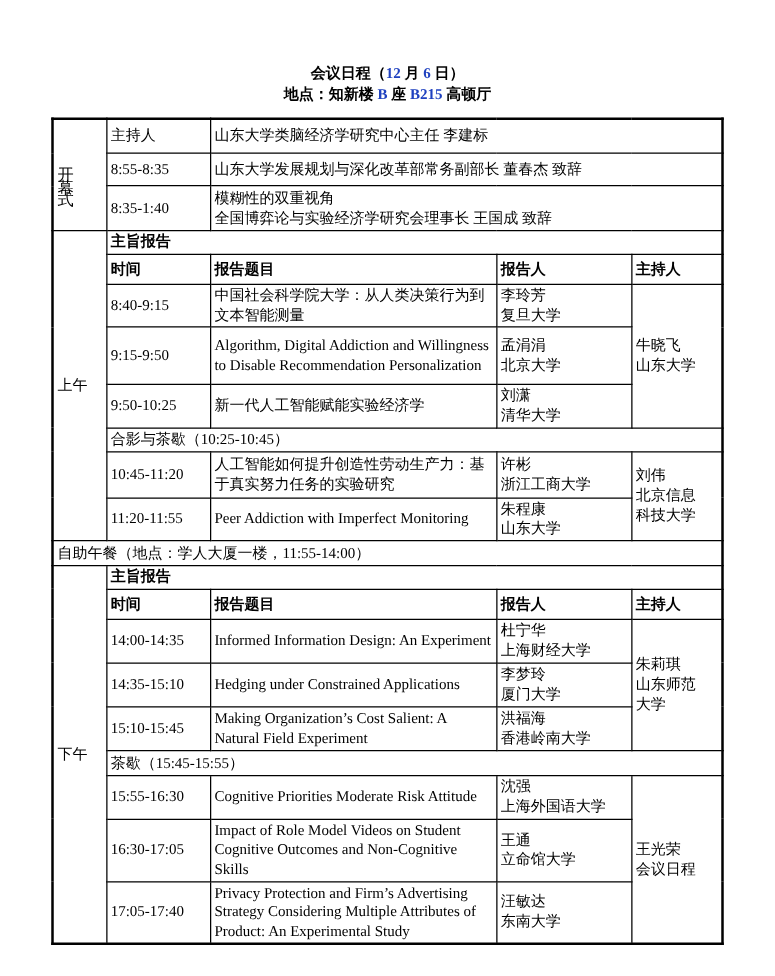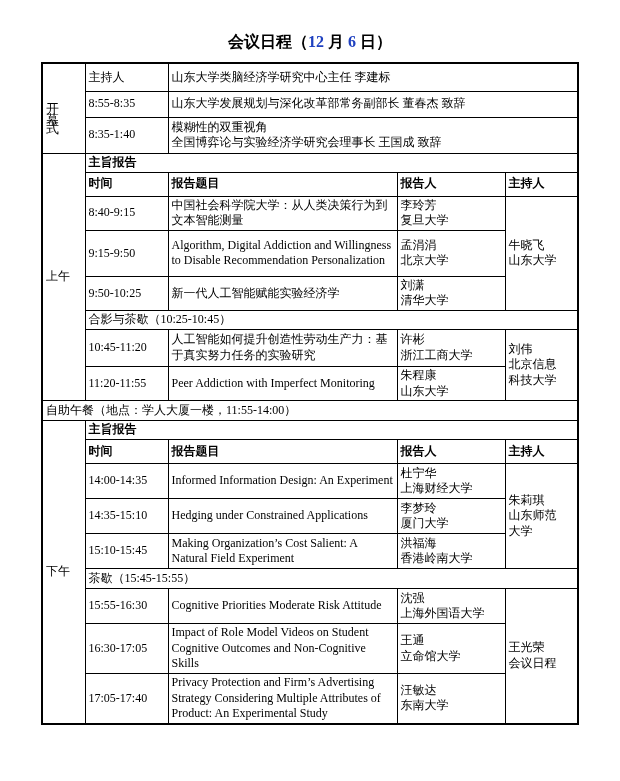--- a/index.html
+++ b/index.html
@@ -10,24 +10,24 @@
     height: 781px;
     font-family: "Liberation Serif", "DejaVu Serif", serif;
     color: #000000;
   }
   .page {
     width: 620px;
     height: 781px;
     overflow: hidden;
   }
   .doc-title {
-    margin-top: 30px;
+    margin-top: 50px;
     text-align: center;
     font-weight: bold;
-    font-size: 16px;
+    font-size: 12px;
     line-height: 1.45;
   }
   .doc-title .line { display: block; }
   table.schedule {
     border-collapse: collapse;
     table-layout: fixed;
     width: 536px;
     margin: 9px auto 0 auto;
     border: 2px solid #000;
   }
@@ -54,20 +54,21 @@
   .pre-line { white-space: pre-line; }
   .speaker-cell span { display: block; }
 </style>
 </head>
 <body>
 
 <div class="page">
 
   <div class="doc-title">
     <span class="line"><span>会议日程（</span><span style="color: rgb(31, 65, 192);">12</span><span> 月 </span><span style="color: rgb(31, 65, 192);">6</span><span> 日）</span></span>
+    <span class="line"><span>地点：知新楼 </span><span style="color: rgb(31, 65, 192);">B</span><span> 座 </span><span style="color: rgb(31, 65, 192);">B215</span><span> 高顿厅</span></span>
   </div>
 
   <table class="schedule">
     <colgroup>
       <col style="width:43px">
         <col style="width:83px">
         <col style="width:229px">
         <col style="width:108px">
         <col style="width:73px">
     </colgroup>

